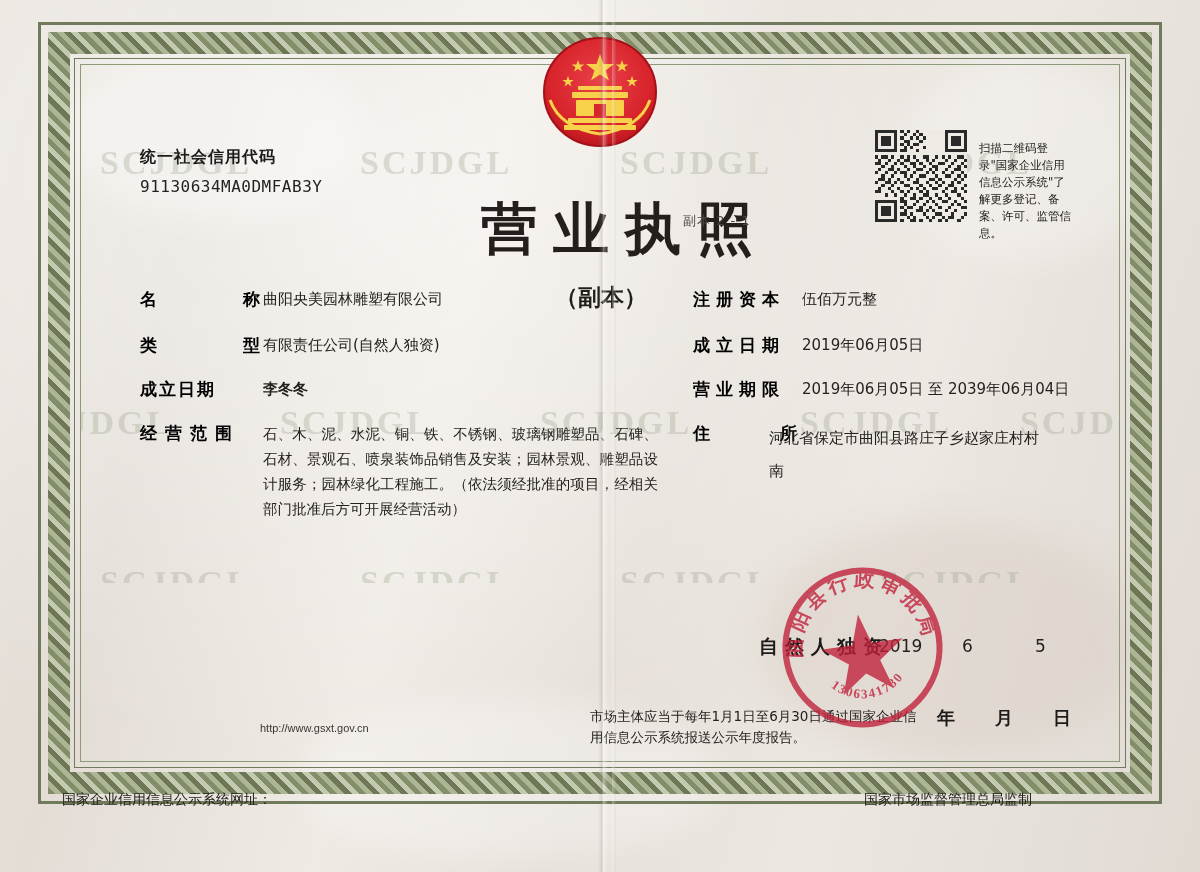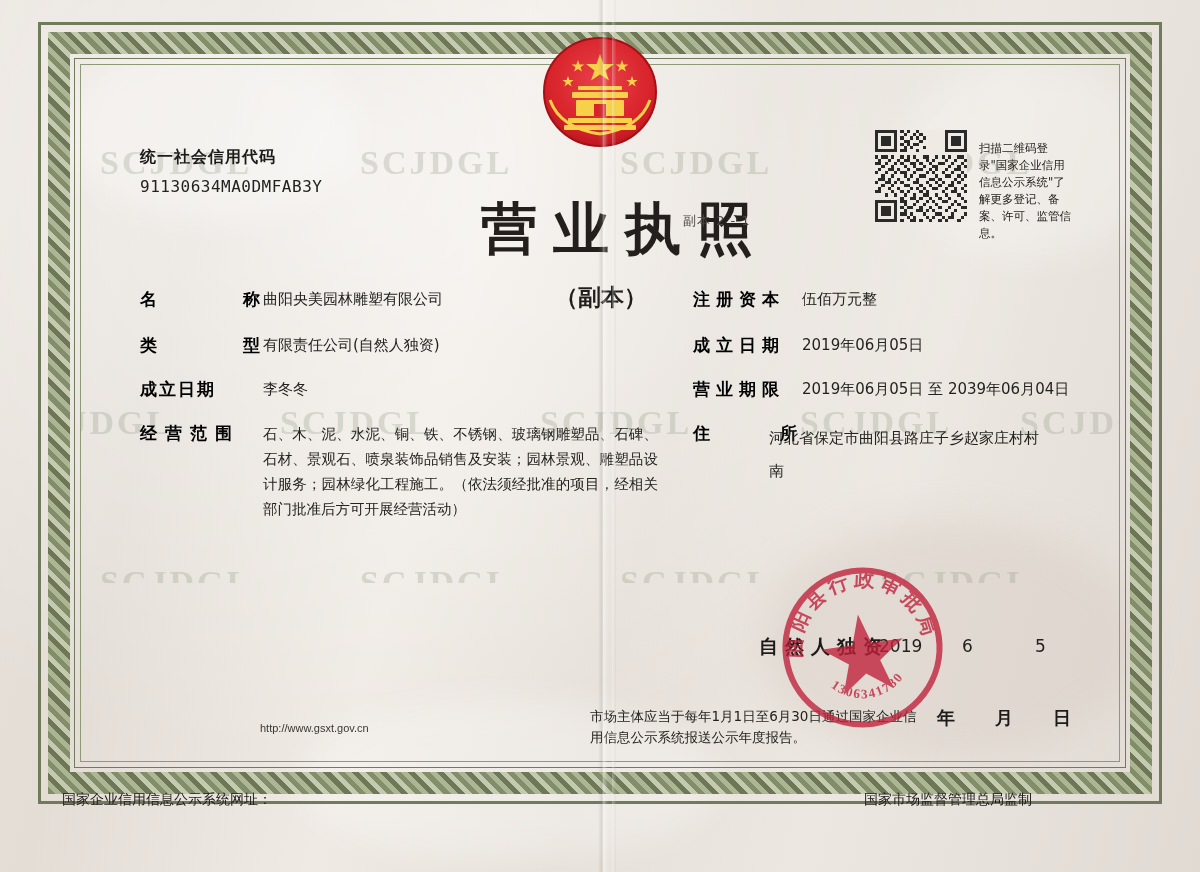--- a/index.html
+++ b/index.html
@@ -360,21 +360,21 @@
         <span>型</span>
       </div>
     </div>
     <div class="value lrow-value" style="top:336px;">有限责任公司(自然人独资)</div>
 
     <div class="lrow-label" style="top:378px;">
       <div class="lab" style="letter-spacing:2px;">
         <span>成立日期</span>
       </div>
     </div>
-    <div class="value lrow-value" style="top:380px;">李冬冬</div>
+    <div class="value lrow-value" style="top:380px;font-weight:bold;">李冬冬</div>
 
     <div class="lrow-label" style="top:422px;">
       <div class="lab" style="letter-spacing:8px;">
         <span>经营范围</span>
       </div>
     </div>
     <div id="scope-value">石、木、泥、水泥、铜、铁、不锈钢、玻璃钢雕塑品、石碑、石材、景观石、喷泉装饰品销售及安装；园林景观、雕塑品设计服务；园林绿化工程施工。（依法须经批准的项目，经相关部门批准后方可开展经营活动）</div>
 
     <div class="rrow-label" style="top:288px;">
       <div class="lab" style="letter-spacing:6px;">

